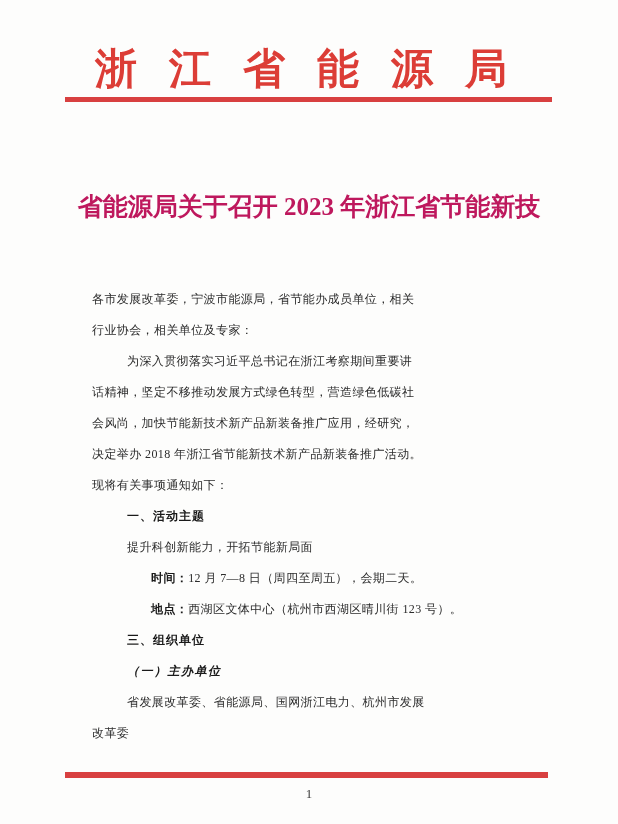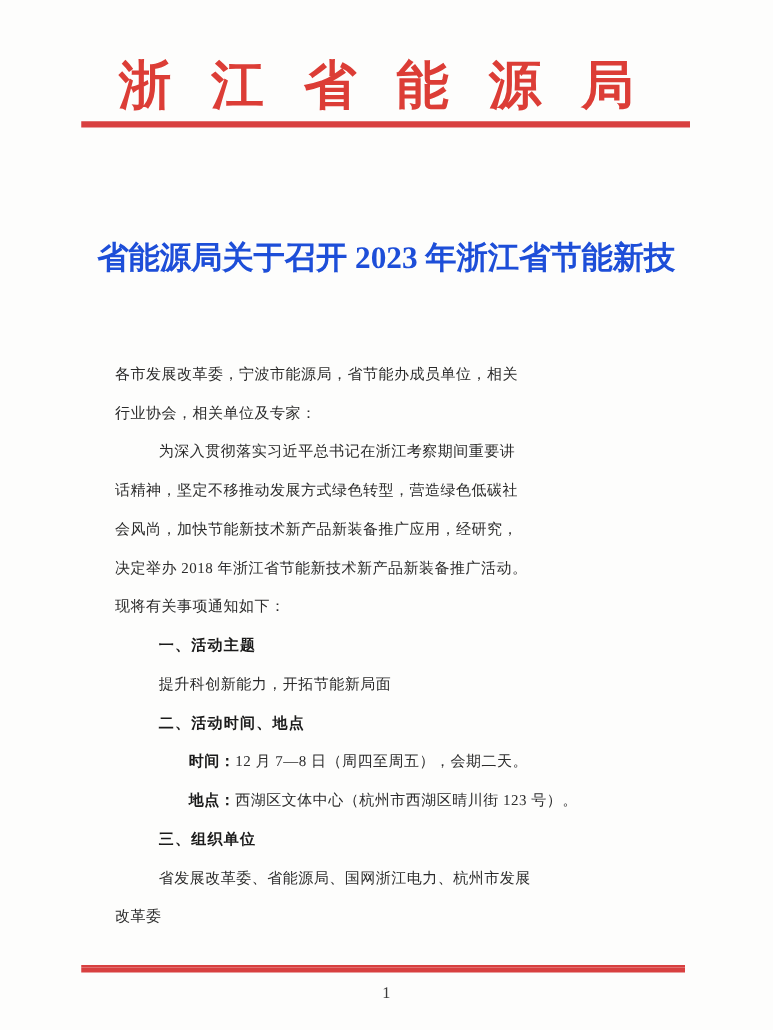--- a/index.html
+++ b/index.html
@@ -17,21 +17,21 @@
     letter-spacing:32px; padding-left:16px; line-height:50px;
   }
   .header-rule {
     position:absolute; left:65px; width:487px; top:97px;
     height:2px; background:transparent;
     border-top:3px solid var(--rule);
     border-bottom:2px solid var(--rule);
   }
   .title {
     position:absolute; top:190px; left:0; right:0;
-    text-align:center; color:#1d4ed8;
+    text-align:center; color:#be185d;
     font-size:25px; font-weight:bold; line-height:33px;
   }
   .doc-body {
     position:absolute; left:92px; top:284px; width:452px;
     font-size:12px; line-height:31px; color:#2b2b2b;
     letter-spacing:0.4px;
   }
   .line { white-space:nowrap; height:31px; }
   .line.hei {
     font-family:"Liberation Sans","DejaVu Sans",sans-serif;
@@ -71,24 +71,24 @@
   <div class="doc-body">
       <div class="line"><span>各市发展改革委，宁波市能源局，省节能办成员单位，相关</span></div>
       <div class="line"><span>行业协会，相关单位及专家：</span></div>
       <div class="line" style="padding-left: 35px;"><span>为深入贯彻落实习近平总书记在浙江考察期间重要讲</span></div>
       <div class="line"><span>话精神，坚定不移推动发展方式绿色转型，营造绿色低碳社</span></div>
       <div class="line"><span>会风尚，加快节能新技术新产品新装备推广应用，经研究，</span></div>
       <div class="line"><span>决定举办 2018 年浙江省节能新技术新产品新装备推广活动。</span></div>
       <div class="line"><span>现将有关事项通知如下：</span></div>
       <div class="line hei" style="padding-left: 35px;"><span>一、活动主题</span></div>
       <div class="line" style="padding-left: 35px;"><span>提升科创新能力，开拓节能新局面</span></div>
-      <div class="line hei" style="padding-left: 35px;"><span>二、活动时间、地点</span></div>
       <div class="line" style="padding-left: 35px;"><span class="seg-bold">时间：</span><span>12 月 7—8 日（周四至周五），会期二天。</span></div>
       <div class="line" style="padding-left: 35px;"><span class="seg-bold">地点：</span><span>西湖区文体中心（杭州市西湖区晴川街 123 号）。</span></div>
       <div class="line hei" style="padding-left: 35px;"><span>三、组织单位</span></div>
+      <div class="line kai" style="padding-left: 35px;"><span>（一）主办单位</span></div>
       <div class="line" style="padding-left: 35px;"><span>省发展改革委、省能源局、国网浙江电力、杭州市发展</span></div>
       <div class="line"><span>改革委</span></div>
     </div>
 
   <div class="footer-rule"></div>
 
   <div class="page-number">1</div>
 
 </div>
 

